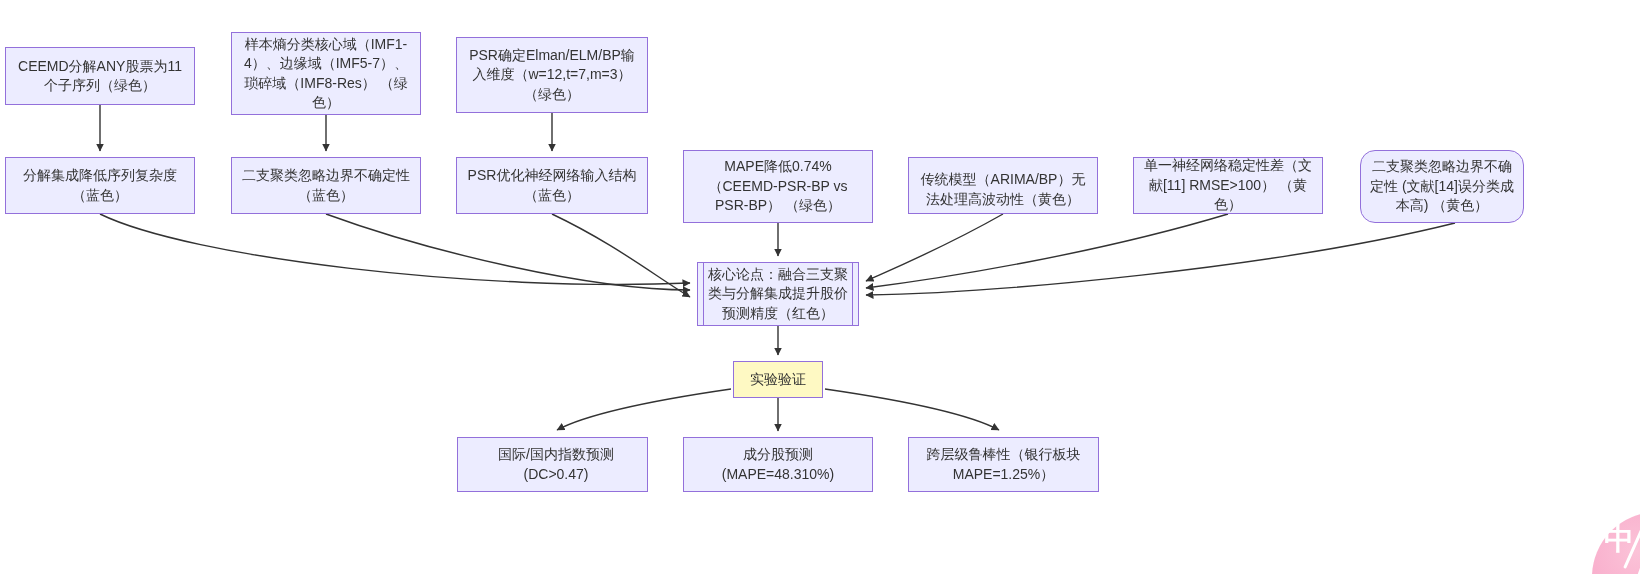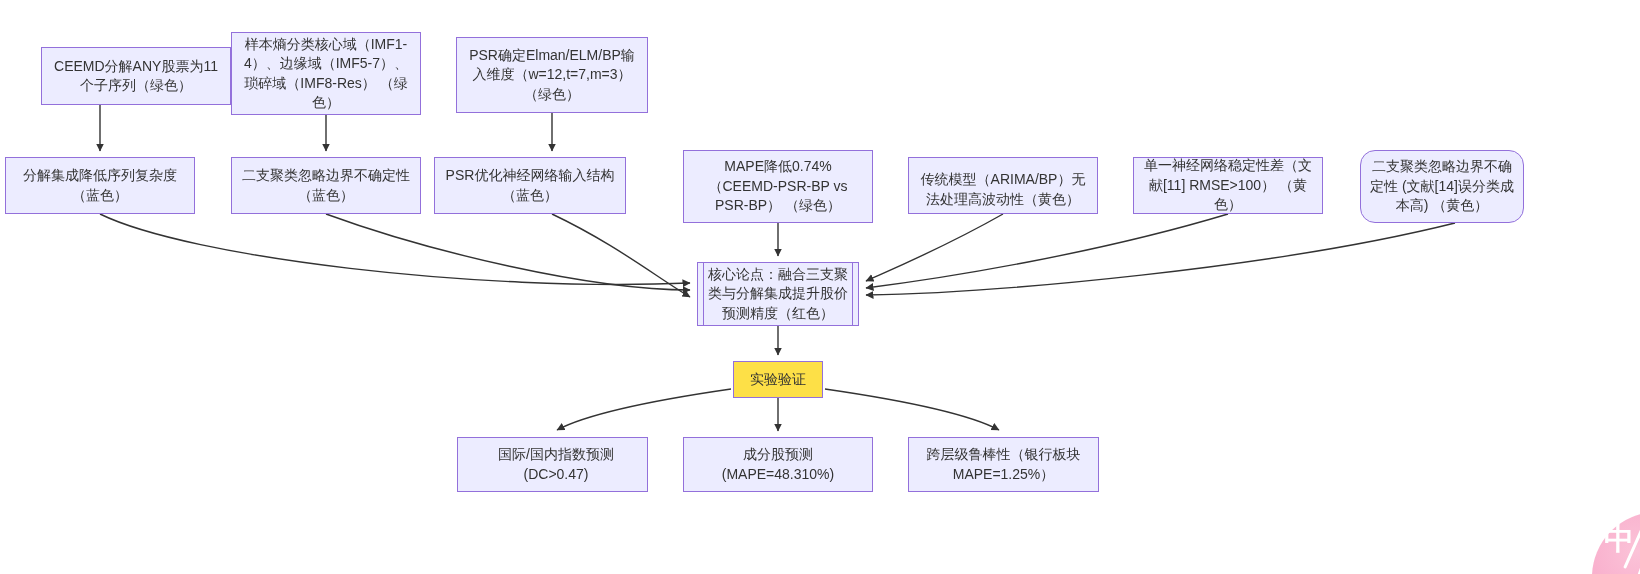--- a/index.html
+++ b/index.html
@@ -103,54 +103,54 @@
         <path d="M1228,214 C1095,254 945,278 866,288" fill="none" stroke="#333333" stroke-width="1.4" marker-end="url(#arrowhead)"></path>
         <path d="M1455,223 C1275,268 995,293 866,295" fill="none" stroke="#333333" stroke-width="1.4" marker-end="url(#arrowhead)"></path>
         <path d="M778,326 L778,355" fill="none" stroke="#333333" stroke-width="1.4" marker-end="url(#arrowhead)"></path>
         <path d="M731,389 C655,400 587,414 557,430" fill="none" stroke="#333333" stroke-width="1.4" marker-end="url(#arrowhead)"></path>
         <path d="M778,398 L778,431" fill="none" stroke="#333333" stroke-width="1.4" marker-end="url(#arrowhead)"></path>
         <path d="M825,389 C901,400 969,414 999,430" fill="none" stroke="#333333" stroke-width="1.4" marker-end="url(#arrowhead)"></path>
       </g>
   </svg>
 
   <div id="node-group">
-      <div class="node" style="left: 5px; top: 47px; width: 190px; height: 58px; background: rgb(236, 236, 255); border-color: rgb(147, 112, 219); color: rgb(51, 51, 51); margin-left: 36px;">
+      <div class="node" style="left: 5px; top: 47px; width: 190px; height: 58px; background: rgb(236, 236, 255); border-color: rgb(147, 112, 219); color: rgb(51, 51, 51);">
         <span class="lbl">CEEMD分解ANY股票为11个子序列（绿色）</span>
       </div>
       <div class="node" style="left: 231px; top: 32px; width: 190px; height: 83px; background: rgb(236, 236, 255); border-color: rgb(147, 112, 219); color: rgb(51, 51, 51);">
         <span class="lbl">样本熵分类核心域（IMF1-4）、边缘域（IMF5-7）、琐碎域（IMF8-Res） （绿色）</span>
       </div>
       <div class="node" style="left: 456px; top: 37px; width: 192px; height: 76px; background: rgb(236, 236, 255); border-color: rgb(147, 112, 219); color: rgb(51, 51, 51);">
         <span class="lbl">PSR确定Elman/ELM/BP输入维度（w=12,t=7,m=3） （绿色）</span>
       </div>
       <div class="node" style="left: 5px; top: 157px; width: 190px; height: 57px; background: rgb(236, 236, 255); border-color: rgb(147, 112, 219); color: rgb(51, 51, 51);">
         <span class="lbl">分解集成降低序列复杂度（蓝色）</span>
       </div>
       <div class="node" style="left: 231px; top: 157px; width: 190px; height: 57px; background: rgb(236, 236, 255); border-color: rgb(147, 112, 219); color: rgb(51, 51, 51);">
         <span class="lbl">二支聚类忽略边界不确定性（蓝色）</span>
       </div>
-      <div class="node" style="left: 434px; top: 157px; width: 192px; height: 57px; background: rgb(236, 236, 255); border-color: rgb(147, 112, 219); color: rgb(51, 51, 51);">
+      <div class="node" style="left: 456px; top: 157px; width: 192px; height: 57px; background: rgb(236, 236, 255); border-color: rgb(147, 112, 219); color: rgb(51, 51, 51);">
         <span class="lbl">PSR优化神经网络输入结构（蓝色）</span>
       </div>
       <div class="node" style="left: 683px; top: 150px; width: 190px; height: 73px; background: rgb(236, 236, 255); border-color: rgb(147, 112, 219); color: rgb(51, 51, 51);">
         <span class="lbl">MAPE降低0.74%（CEEMD-PSR-BP vs PSR-BP） （绿色）</span>
       </div>
       <div class="node" style="left: 908px; top: 157px; width: 190px; height: 57px; background: rgb(236, 236, 255); border-color: rgb(147, 112, 219); color: rgb(51, 51, 51); align-items: flex-end;">
         <span class="lbl">传统模型（ARIMA/BP）无法处理高波动性（黄色）</span>
       </div>
       <div class="node" style="left: 1133px; top: 157px; width: 190px; height: 57px; background: rgb(236, 236, 255); border-color: rgb(147, 112, 219); color: rgb(51, 51, 51);">
         <span class="lbl">单一神经网络稳定性差（文献[11] RMSE&gt;100） （黄色）</span>
       </div>
       <div class="node" style="left: 1360px; top: 150px; width: 164px; height: 73px; background: rgb(236, 236, 255); border-color: rgb(147, 112, 219); color: rgb(51, 51, 51); border-radius: 15px;">
         <span class="lbl">二支聚类忽略边界不确定性 (文献[14]误分类成本高) （黄色）</span>
       </div>
       <div class="node subroutine" style="left: 697px; top: 262px; width: 162px; height: 64px; background: rgb(236, 236, 255); border-color: rgb(147, 112, 219); color: rgb(51, 51, 51);">
         <span class="lbl">核心论点：融合三支聚类与分解集成提升股价预测精度（红色）</span>
       </div>
-      <div class="node" style="left: 733px; top: 361px; width: 90px; height: 37px; background: #fde047; border-color: rgb(147, 112, 219); color: rgb(51, 51, 51);">
+      <div class="node" style="left: 733px; top: 361px; width: 90px; height: 37px; background: #fef9c3; border-color: rgb(147, 112, 219); color: rgb(51, 51, 51);">
         <span class="lbl">实验验证</span>
       </div>
       <div class="node" style="left: 457px; top: 437px; width: 191px; height: 55px; background: rgb(236, 236, 255); border-color: rgb(147, 112, 219); color: rgb(51, 51, 51); padding-left: 16px;">
         <span class="lbl">国际/国内指数预测 (DC&gt;0.47)</span>
       </div>
       <div class="node" style="left: 683px; top: 437px; width: 190px; height: 55px; background: rgb(236, 236, 255); border-color: rgb(147, 112, 219); color: rgb(51, 51, 51);">
         <span class="lbl">成分股预测 (MAPE=48.310%)</span>
       </div>
       <div class="node" style="left: 908px; top: 437px; width: 191px; height: 55px; background: rgb(236, 236, 255); border-color: rgb(147, 112, 219); color: rgb(51, 51, 51);">
         <span class="lbl">跨层级鲁棒性（银行板块 MAPE=1.25%）</span>

